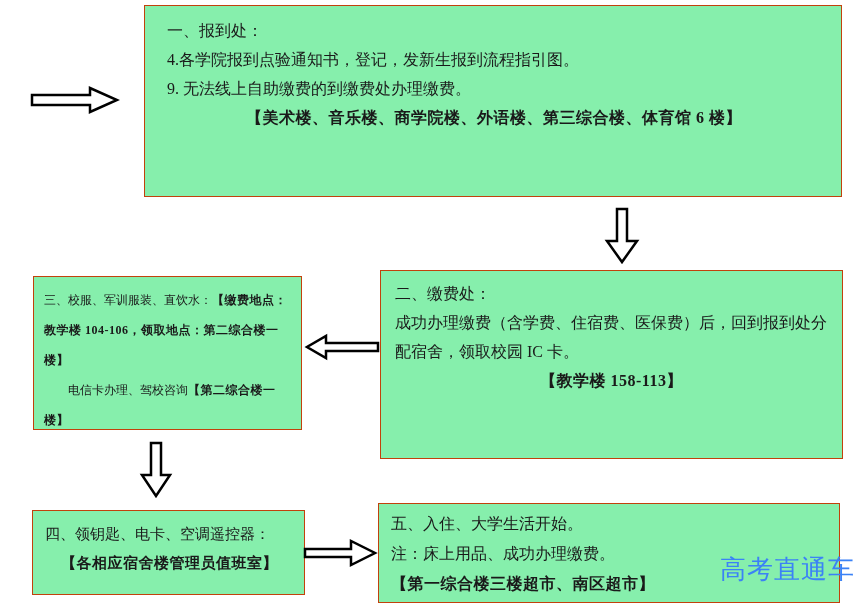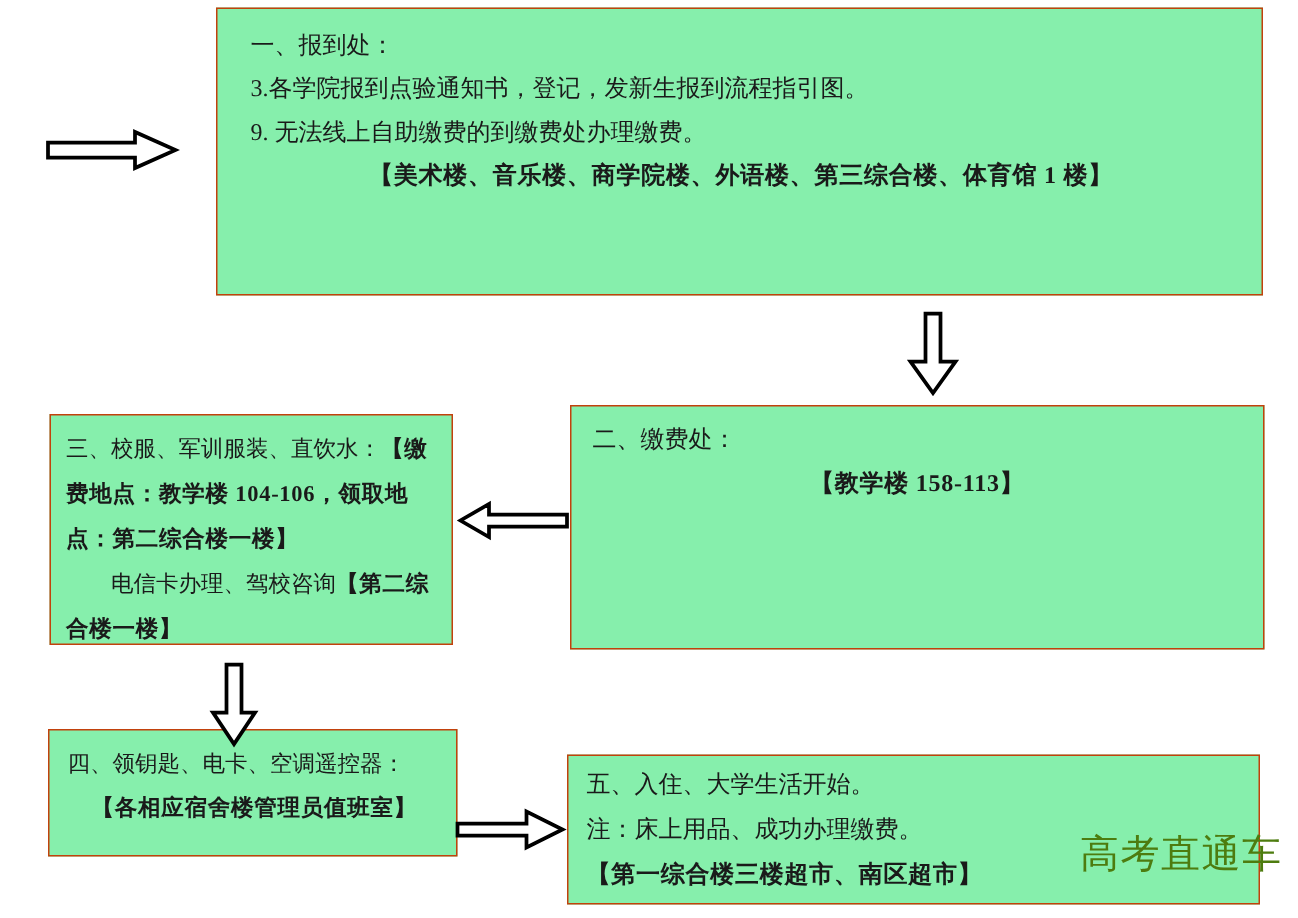--- a/index.html
+++ b/index.html
@@ -20,25 +20,25 @@
     position: absolute;
     border: 1px solid #c2410c;
     background: #86efac;
     box-sizing: border-box;
     font-size: 16px;
     line-height: 29px;
   }
   
   .box1 { left: 144px; top: 5px; width: 698px; height: 192px; padding: 10px 20px 0 22px; }
   
-  .box2 { left: 380px; top: 270px; width: 463px; height: 163px; padding: 8px 14px 0 14px; }
+  .box2 { left: 380px; top: 270px; width: 463px; height: 189px; padding: 8px 14px 0 14px; }
   
-  .box3 { left: 33px; top: 276px; width: 269px; height: 154px; padding: 8px 9px 0 10px; line-height: 30px; font-size: 15px; }
+  .box3 { left: 33px; top: 276px; width: 269px; height: 154px; padding: 8px 9px 0 10px; line-height: 30px; font-size: 12px; }
   
-  .box4 { left: 32px; top: 486px; width: 273px; height: 85px; padding: 9px 10px 0 12px; font-size: 15px; }
+  .box4 { left: 32px; top: 510px; width: 273px; height: 85px; padding: 9px 10px 0 12px; font-size: 15px; }
   
   .box5 { left: 378px; top: 503px; width: 462px; height: 100px; padding: 5px 12px 0 12px; line-height: 30px; }
 
   .flowbox p { margin: 0; }
   .loc {
     font-weight: bold;
     letter-spacing: 0.5px;
   }
   .centered { text-align: center; }
   .b1-loc { margin-top: 13px; }
@@ -51,40 +51,41 @@
   }
   .arrow svg { display: block; }
 
   .watermark {
     position: absolute;
     left: 720px;
     top: 553px;
     width: 140px;
     font-size: 26px;
     line-height: 34px;
-    color: #4d7c0f;
+    color: #3b82f6;
     letter-spacing: 1px;
     z-index: 5;
     font-family: "Liberation Serif", "DejaVu Serif", serif;
   }
 </style>
 </head>
 <body>
 
 <div class="canvas">
 
   <div class="flowbox box1">
     <p>一、报到处：</p>
-    <p>3.各学院报到点验通知书，登记，发新生报到流程指引图。</p>
+    <p>4.各学院报到点验通知书，登记，发新生报到流程指引图。</p>
     <p>9. 无法线上自助缴费的到缴费处办理缴费。</p>
-    <p class="loc centered b1-loc">【美术楼、音乐楼、商学院楼、外语楼、第三综合楼、体育馆 1 楼】</p>
+    <p class="loc centered b1-loc">【美术楼、音乐楼、商学院楼、外语楼、第三综合楼、体育馆 6 楼】</p>
   </div>
 
   <div class="flowbox box2">
     <p>二、缴费处：</p>
+    <p>成功办理缴费（含学费、住宿费、医保费）后，回到报到处分配宿舍，领取校园 IC 卡。</p>
     <p class="loc centered b2-loc">【教学楼 158-113】</p>
   </div>
 
   <div class="flowbox box3">
     <p><span>三、校服、军训服装、直饮水：</span><span class="loc">【缴费地点：教学楼 104-106，领取地点：第二综合楼一楼】</span></p>
     <p class="indent2"><span>电信卡办理、驾校咨询</span><span class="loc">【第二综合楼一楼】</span></p>
   </div>
 
   <div class="flowbox box4">
     <p>四、领钥匙、电卡、空调遥控器：</p>

